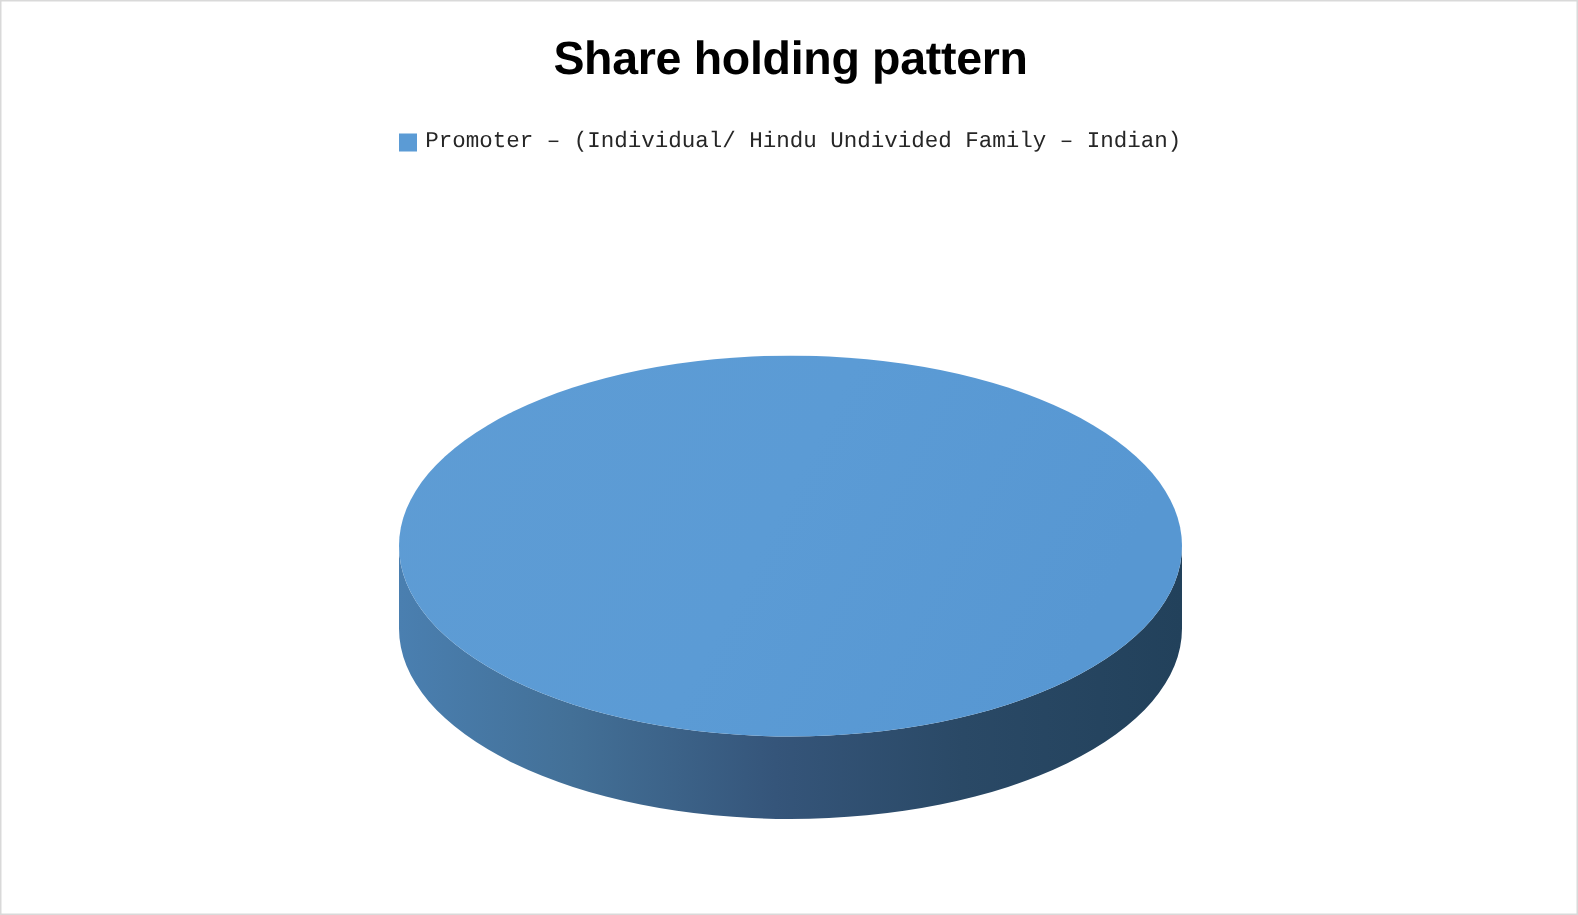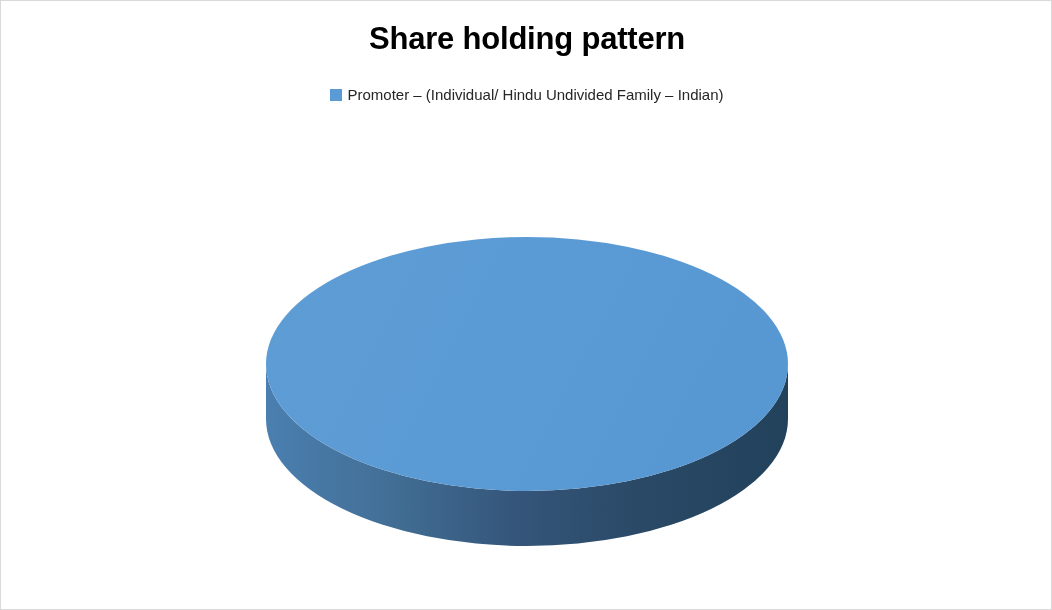--- a/index.html
+++ b/index.html
@@ -55,21 +55,21 @@
     align-items: center;
     white-space: nowrap;
   }
   .legend-swatch {
     width: 12px;
     height: 12px;
     margin-right: 5px;
     flex: 0 0 auto;
   }
   .legend-label {
-    font-family: Liberation Sans, sans-serif;
+    font-family: Liberation Mono, monospace;
     font-size: 15px;
     color: #262626;
     line-height: 18px;
   }
 
   
   #pie-3d {
     position: absolute;
     left: 265px;
     top: 236px;

